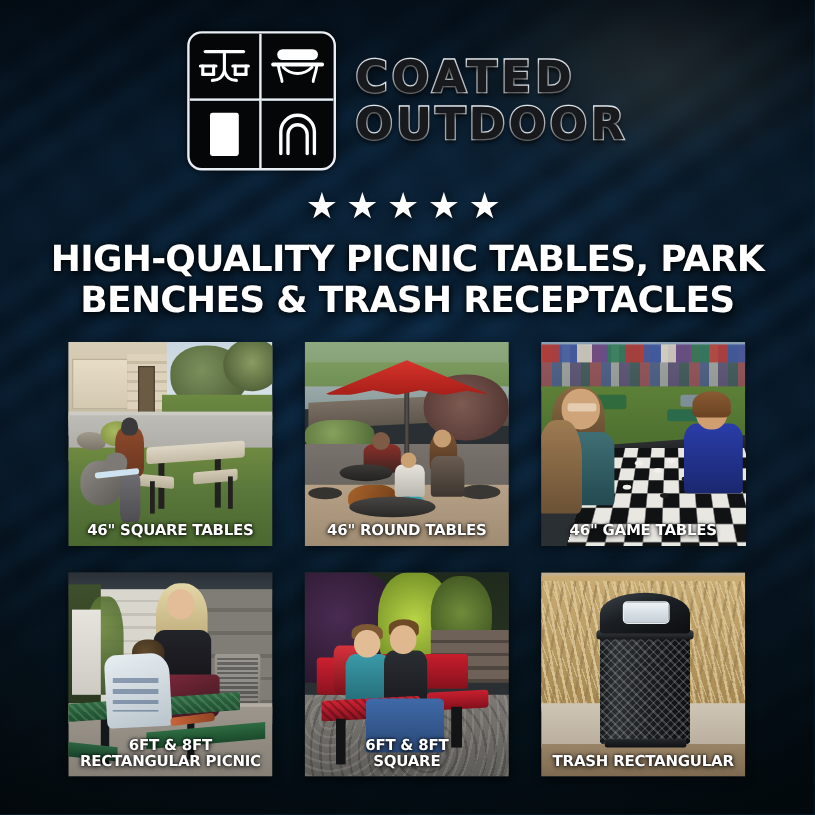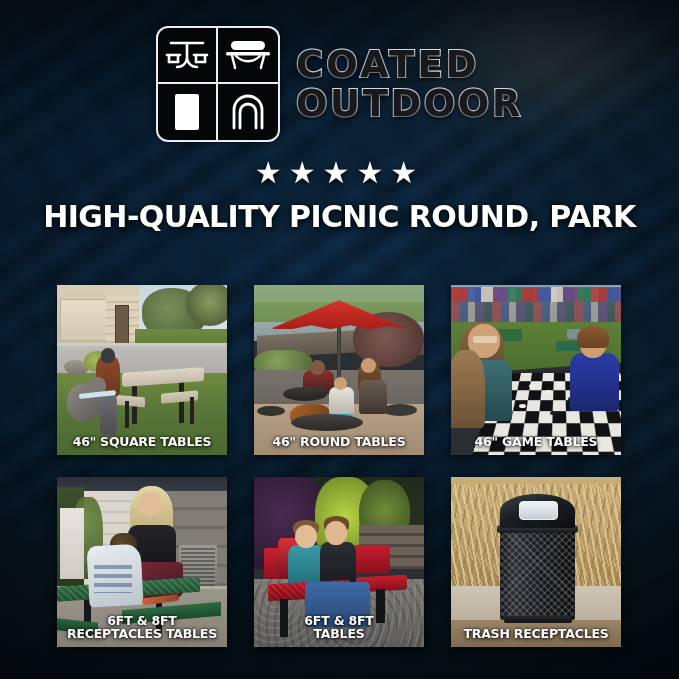--- a/index.html
+++ b/index.html
@@ -563,21 +563,22 @@
         <div class="logo-line l1">COATED</div>
         <div class="logo-line l2">OUTDOOR</div>
       </div>
     </div>
 
     <div class="stars">
       <span class="star">★</span><span class="star">★</span><span class="star">★</span><span class="star">★</span><span class="star">★</span>
     </div>
 
     <div class="headline">
-      <span class="headline-line">HIGH-QUALITY PICNIC ROUND, PARK</span>
+      <span class="headline-line">HIGH-QUALITY PICNIC TABLES, PARK</span>
+      <span class="headline-line">BENCHES &amp; TRASH RECEPTACLES</span>
     </div>
 
     <div class="grid">
 
       <div class="card">
         <div class="photo">
           <div class="sky c1-sky"></div>
           <div class="c1-house"></div>
           <div class="c1-garage"></div>
           <div class="c1-stone"></div>
@@ -694,21 +695,21 @@
           <div class="c4-bench2"></div>
           <div class="c4-table"></div>
           <div class="c4-tablemesh"></div>
           <div class="c4-plant"></div>
           <div class="c4-bag"></div>
           <div class="c4-bagmark"></div>
           <div class="c4-trowel"></div>
         </div>
         <div class="caption">
           <span>6FT &amp; 8FT</span>
-          <span>RECEPTACLES TABLES</span>
+          <span>RECTANGULAR PICNIC</span>
         </div>
       </div>
 
       <div class="card">
         <div class="photo">
           <div class="c5-dark"></div>
           <div class="c5-purple"></div>
           <div class="c5-lime"></div>
           <div class="c5-green2"></div>
           <div class="c5-fence"></div>
@@ -726,38 +727,38 @@
           <div class="c5-b2h"></div>
           <div class="c5-seatR"></div>
           <div class="c5-seat"></div>
           <div class="c5-meshA"></div>
           <div class="c5-jeans"></div>
           <div class="c5-legL"></div>
           <div class="c5-legR"></div>
         </div>
         <div class="caption">
           <span>6FT &amp; 8FT</span>
-          <span>TABLES</span>
+          <span>SQUARE</span>
         </div>
       </div>
 
       <div class="card">
         <div class="photo">
           <div class="c6-sky"></div>
           <div class="c6-grassbk"></div>
           <div class="c6-reeds"></div>
           <div class="c6-walk"></div>
           <div class="c6-dirt"></div>
           <div class="c6-body"></div>
           <div class="c6-mesh"></div>
           <div class="c6-rim"></div>
           <div class="c6-dome"></div>
           <div class="c6-opening"></div>
           <div class="c6-base"></div>
         </div>
         <div class="caption">
-          <span>TRASH RECEPTACLES</span>
+          <span>TRASH RECTANGULAR</span>
         </div>
       </div>
 
     </div>
   </div>
 </div>
 
 </body></html>

